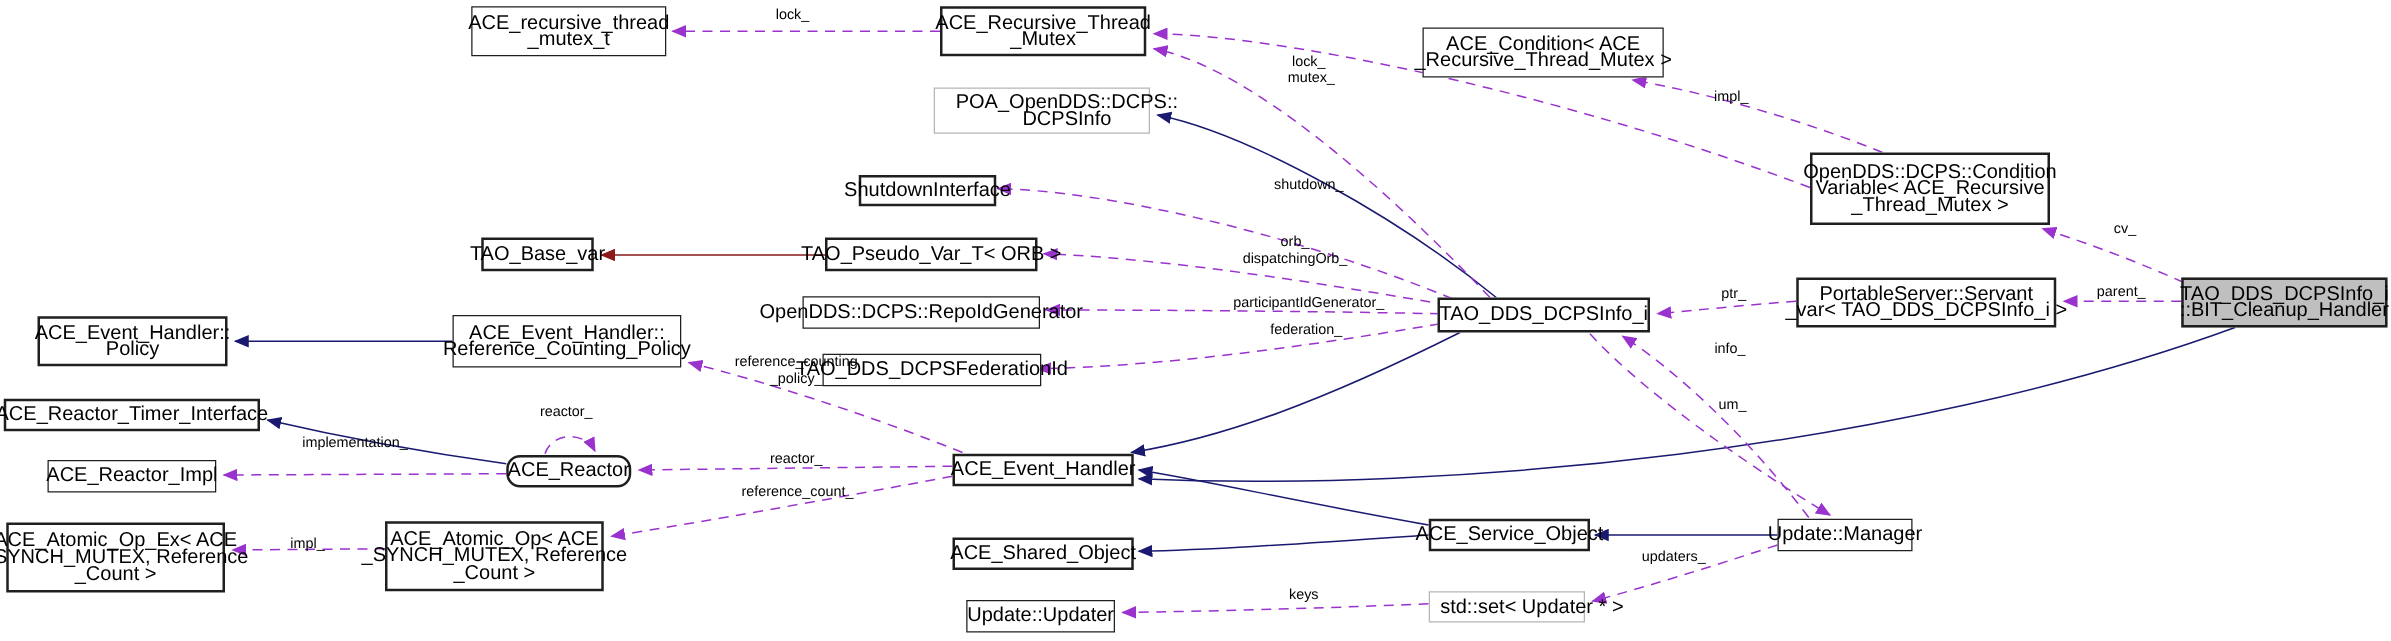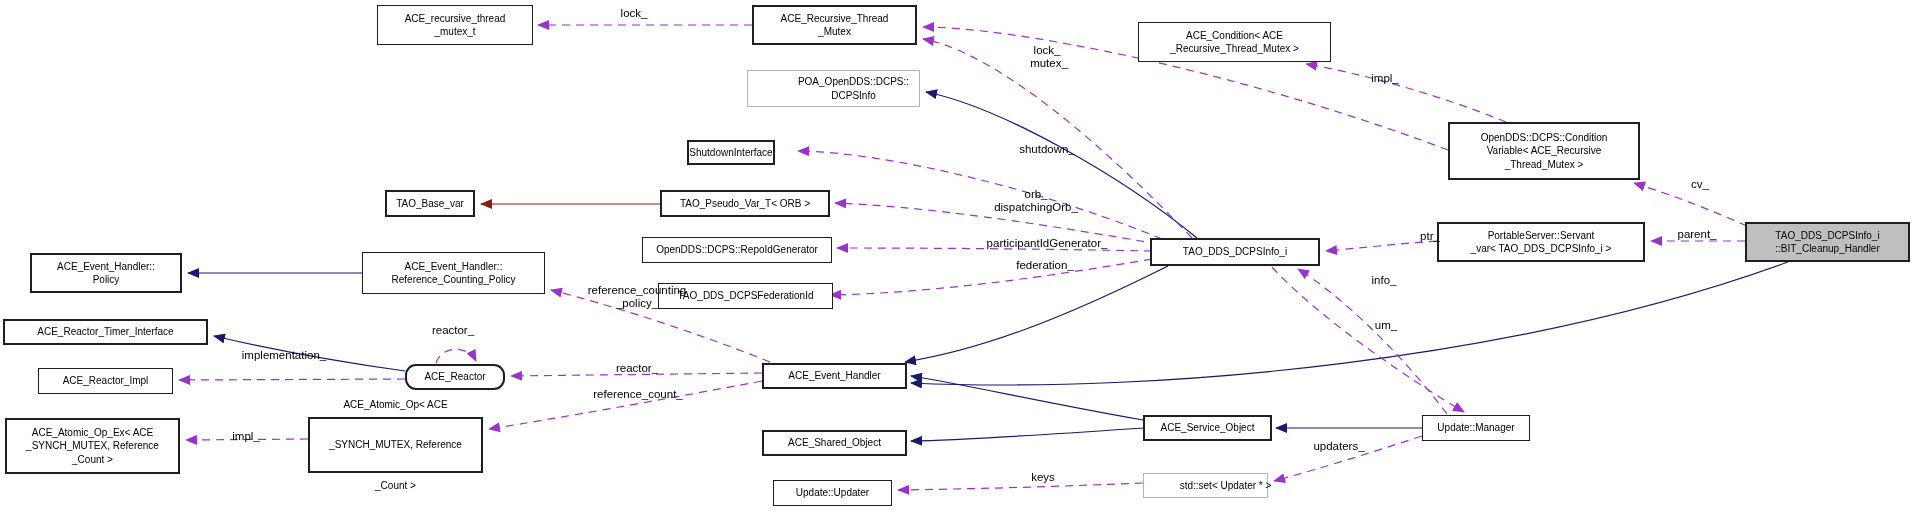--- a/index.html
+++ b/index.html
@@ -1,21 +1,21 @@
 <!DOCTYPE html>
 <html><head>
 <meta charset="utf-8">
 <style>
   html,body{margin:0;padding:0;background:#ffffff;}
   #canvas{position:relative;width:1913px;height:513px;background:#ffffff;overflow:hidden;
           font-family:"Liberation Sans",sans-serif;}
   #edges-layer{position:absolute;left:0;top:0;width:1913px;height:513px;}
   .node{position:absolute;display:flex;flex-direction:column;align-items:center;justify-content:center;
         background:#ffffff;border:1px solid #1f1f1f;box-sizing:border-box;
-        font-size:10px;line-height:13.5px;color:#000;text-align:center;white-space:nowrap;cursor:pointer;}
+        font-size:16px;line-height:13.5px;color:#000;text-align:center;white-space:nowrap;cursor:pointer;}
   .node.strong{border-width:2px;}
   .node.focal{border-width:2px;background:#bfbfbf;}
   .node.external{border-color:#b5b5b5;padding-left:40px;}
   .edge-label{position:absolute;transform:translate(-50%,-50%);font-size:11.5px;line-height:13px;
               color:#000;text-align:center;white-space:nowrap;pointer-events:none;}
 </style>
 </head>
 <body>
 
 <div id="canvas">
@@ -77,21 +77,21 @@
       </div>
       <div class="node external" style="left: 747px; top: 70px; width: 173px; height: 37px; border-color: rgb(181, 181, 181); background: rgb(255, 255, 255); color: rgb(0, 0, 0);">
         <div>POA_OpenDDS::DCPS::</div>
         <div>DCPSInfo</div>
       </div>
       <div class="node strong" style="left: 1448px; top: 122px; width: 192px; height: 58px; border-color: rgb(31, 31, 31); background: rgb(255, 255, 255); color: rgb(0, 0, 0);">
         <div>OpenDDS::DCPS::Condition</div>
         <div>Variable&lt; ACE_Recursive</div>
         <div>_Thread_Mutex &gt;</div>
       </div>
-      <div class="node strong" style="left: 687px; top: 140px; width: 88px; height: 25px; border-color: rgb(31, 31, 31); background: rgb(255, 255, 255); color: rgb(0, 0, 0);">
+      <div class="node strong" style="left: 687px; top: 140px; width: 110px; height: 25px; border-color: rgb(31, 31, 31); background: rgb(255, 255, 255); color: rgb(0, 0, 0);">
         <div>ShutdownInterface</div>
       </div>
       <div class="node strong" style="left: 385px; top: 190px; width: 90px; height: 27px; border-color: rgb(31, 31, 31); background: rgb(255, 255, 255); color: rgb(0, 0, 0);">
         <div>TAO_Base_var</div>
       </div>
       <div class="node strong" style="left: 660px; top: 190px; width: 170px; height: 27px; border-color: rgb(31, 31, 31); background: rgb(255, 255, 255); color: rgb(0, 0, 0);">
         <div>TAO_Pseudo_Var_T&lt; ORB &gt;</div>
       </div>
       <div class="node normal" style="left: 642px; top: 237px; width: 190px; height: 26px; border-color: rgb(31, 31, 31); background: rgb(255, 255, 255); color: rgb(0, 0, 0);">
         <div>OpenDDS::DCPS::RepoIdGenerator</div>
@@ -125,21 +125,21 @@
         <div>ACE_Reactor_Impl</div>
       </div>
       <div class="node strong" style="left: 405px; top: 364px; width: 100px; height: 26px; border-color: rgb(31, 31, 31); background: rgb(255, 255, 255); color: rgb(0, 0, 0); border-radius: 11px;">
         <div>ACE_Reactor</div>
       </div>
       <div class="node strong" style="left: 5px; top: 418px; width: 175px; height: 56px; border-color: rgb(31, 31, 31); background: rgb(255, 255, 255); color: rgb(0, 0, 0);">
         <div>ACE_Atomic_Op_Ex&lt; ACE</div>
         <div>_SYNCH_MUTEX, Reference</div>
         <div>_Count &gt;</div>
       </div>
-      <div class="node strong" style="left: 308px; top: 417px; width: 175px; height: 56px; border-color: rgb(31, 31, 31); background: rgb(255, 255, 255); color: rgb(0, 0, 0); gap: 27px;">
+      <div class="node strong" style="left: 308px; top: 417px; width: 175px; height: 56px; border-color: rgb(31, 31, 31); background: rgb(255, 255, 255); color: rgb(0, 0, 0);">
         <div>ACE_Atomic_Op&lt; ACE</div>
         <div>_SYNCH_MUTEX, Reference</div>
         <div>_Count &gt;</div>
       </div>
       <div class="node strong" style="left: 762px; top: 363px; width: 145px; height: 26px; border-color: rgb(31, 31, 31); background: rgb(255, 255, 255); color: rgb(0, 0, 0);">
         <div>ACE_Event_Handler</div>
       </div>
       <div class="node strong" style="left: 762px; top: 430px; width: 145px; height: 26px; border-color: rgb(31, 31, 31); background: rgb(255, 255, 255); color: rgb(0, 0, 0);">
         <div>ACE_Shared_Object</div>
       </div>
@@ -175,21 +175,21 @@
       <div class="edge-label" style="left: 1036px; top: 201px; color: rgb(0, 0, 0);">
         <div>orb_</div>
         <div>dispatchingOrb_</div>
       </div>
       <div class="edge-label" style="left: 1047px; top: 243px; color: rgb(0, 0, 0);">
         <div>participantIdGenerator_</div>
       </div>
       <div class="edge-label" style="left: 1045px; top: 265px; color: rgb(0, 0, 0);">
         <div>federation_</div>
       </div>
-      <div class="edge-label" style="left: 1430px; top: 236px; color: rgb(0, 0, 0);">
+      <div class="edge-label" style="left: 1387px; top: 236px; color: rgb(0, 0, 0);">
         <div>ptr_</div>
       </div>
       <div class="edge-label" style="left: 1697px; top: 234px; color: rgb(0, 0, 0);">
         <div>parent_</div>
       </div>
       <div class="edge-label" style="left: 1700px; top: 184px; color: rgb(0, 0, 0);">
         <div>cv_</div>
       </div>
       <div class="edge-label" style="left: 1384px; top: 280px; color: rgb(0, 0, 0);">
         <div>info_</div>

